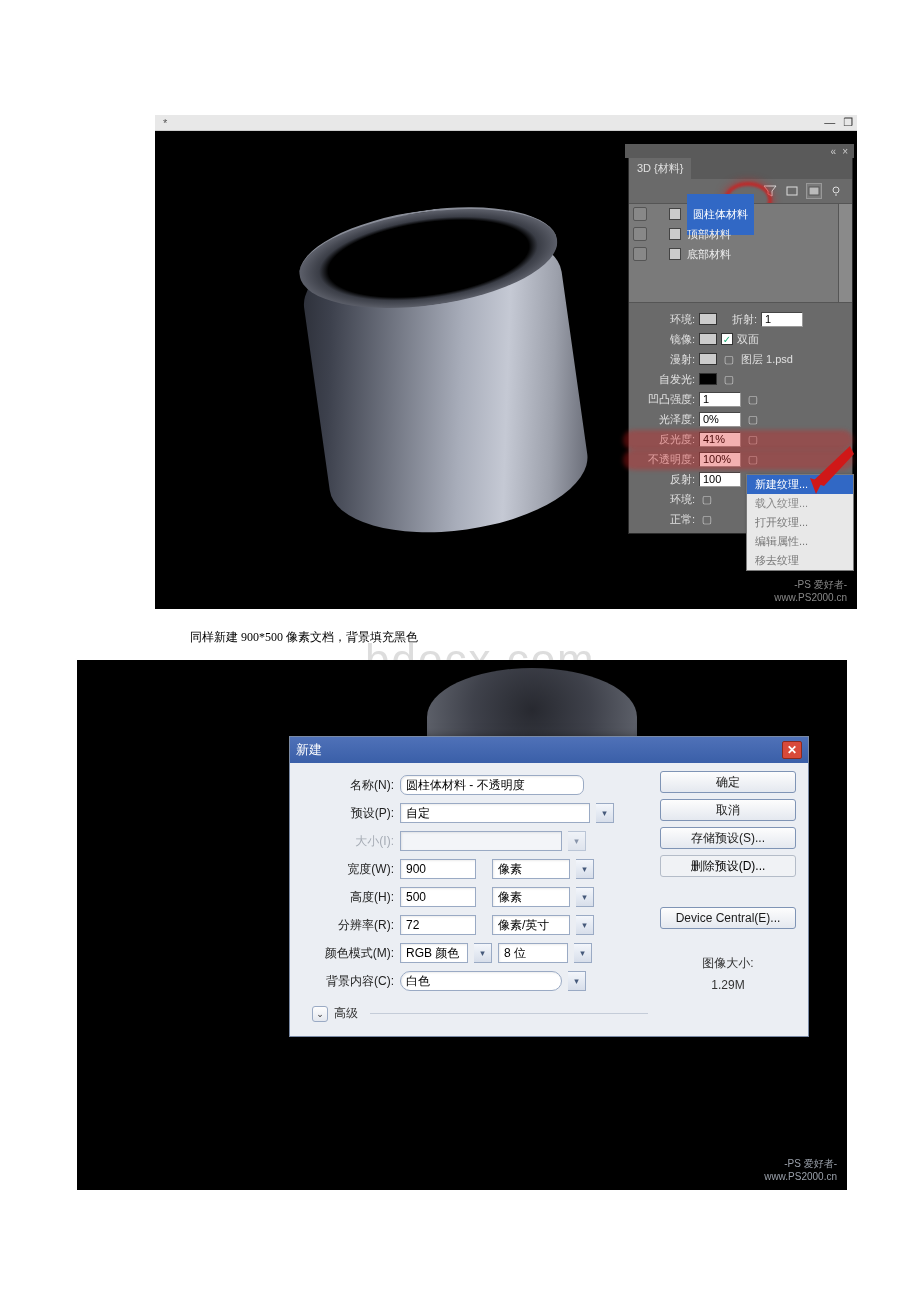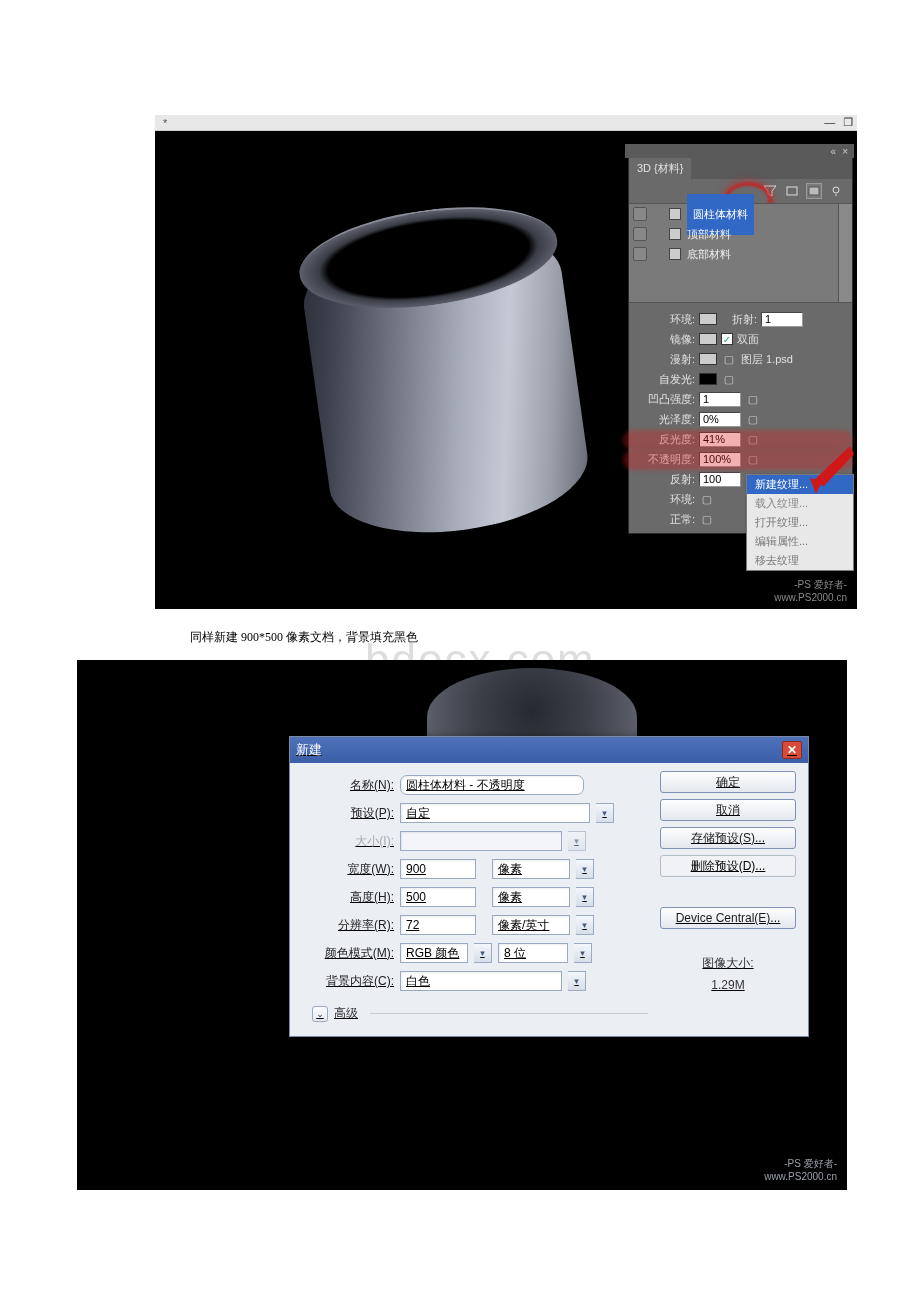--- a/index.html
+++ b/index.html
@@ -201,21 +201,20 @@
     opacity: 0.85;
   }
   .dlg {
     position: absolute;
     left: 212px; top: 76px;
     width: 520px;
     background: #ebeef3;
     border: 1px solid #7a8aa5;
     box-shadow: 2px 2px 10px rgba(0,0,0,0.5);
     font-size: 12px;
-    text-decoration: underline;
   }
   .dlg-title {
     height: 26px;
     background: linear-gradient(#4f71b8, #3a5fa8);
     color: #fff;
     display: flex; align-items: center;
     padding: 0 6px;
     font-size: 13px;
   }
   .dlg-close {
@@ -253,21 +252,21 @@
   .finput {
     height: 20px; background: #fff; border: 1px solid #9aaac4;
     padding: 0 5px; display: flex; align-items: center;
     font-size: 12px; color: #000;
     box-shadow: inset 1px 1px 2px rgba(0,0,0,0.08);
   }
   .finput.w-name { width: 184px; border-radius: 7px; }
   .finput.w-wide { width: 190px; }
   .finput.w-num { width: 76px; }
   .finput.w-unit { width: 78px; }
-  .finput.w-bg { width: 162px; }
+  .finput.w-bg { width: 162px; border-radius: 10px; }
   .finput.dim { background: #f3f5f8; color: #aeb5bf; }
   .combo {
     width: 18px; height: 20px;
     background: linear-gradient(#f3f6fb,#d7deea);
     border: 1px solid #9aaac4; border-left: none;
     display: flex; align-items: center; justify-content: center;
     color: #45597a; font-size: 9px;
   }
   .adv-row {
     display: flex; align-items: center; gap: 6px;

